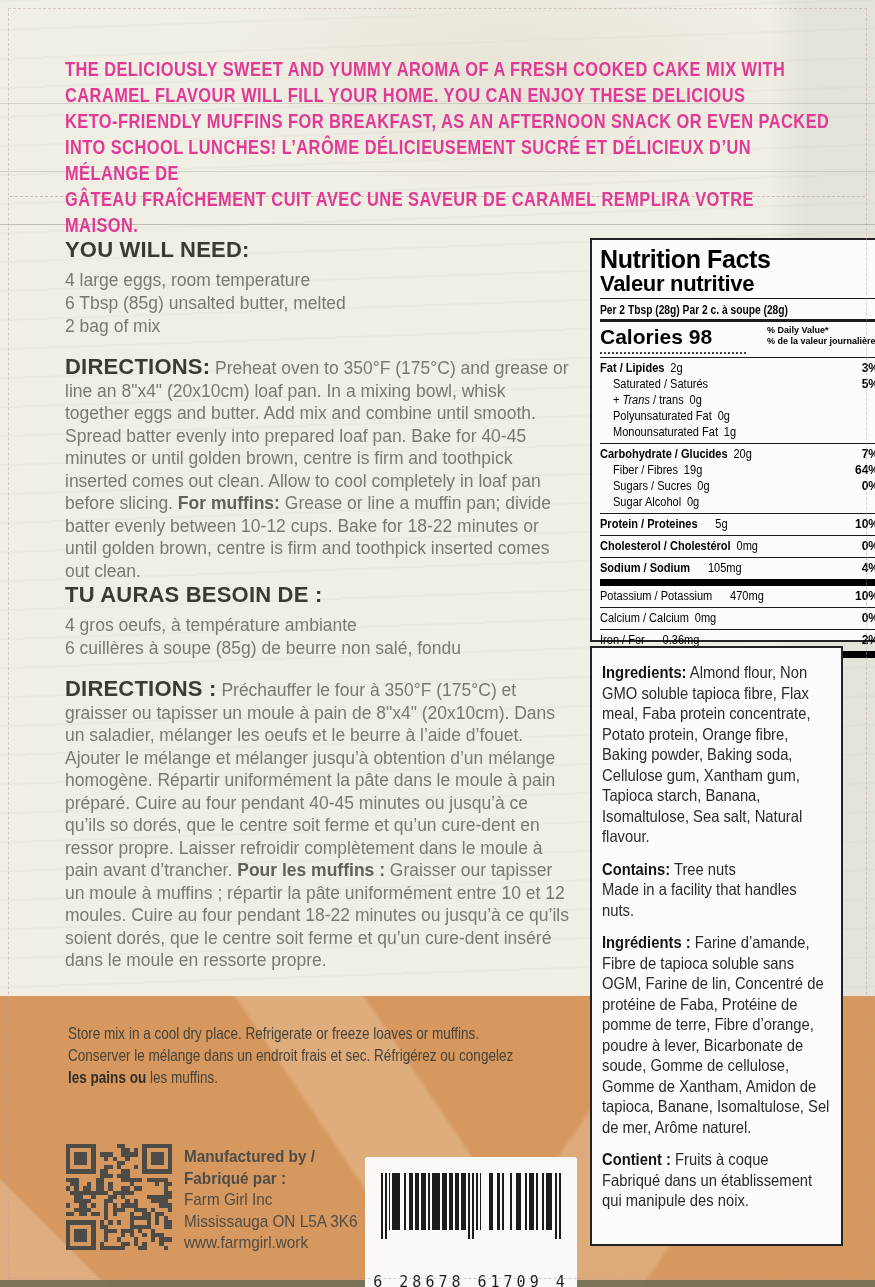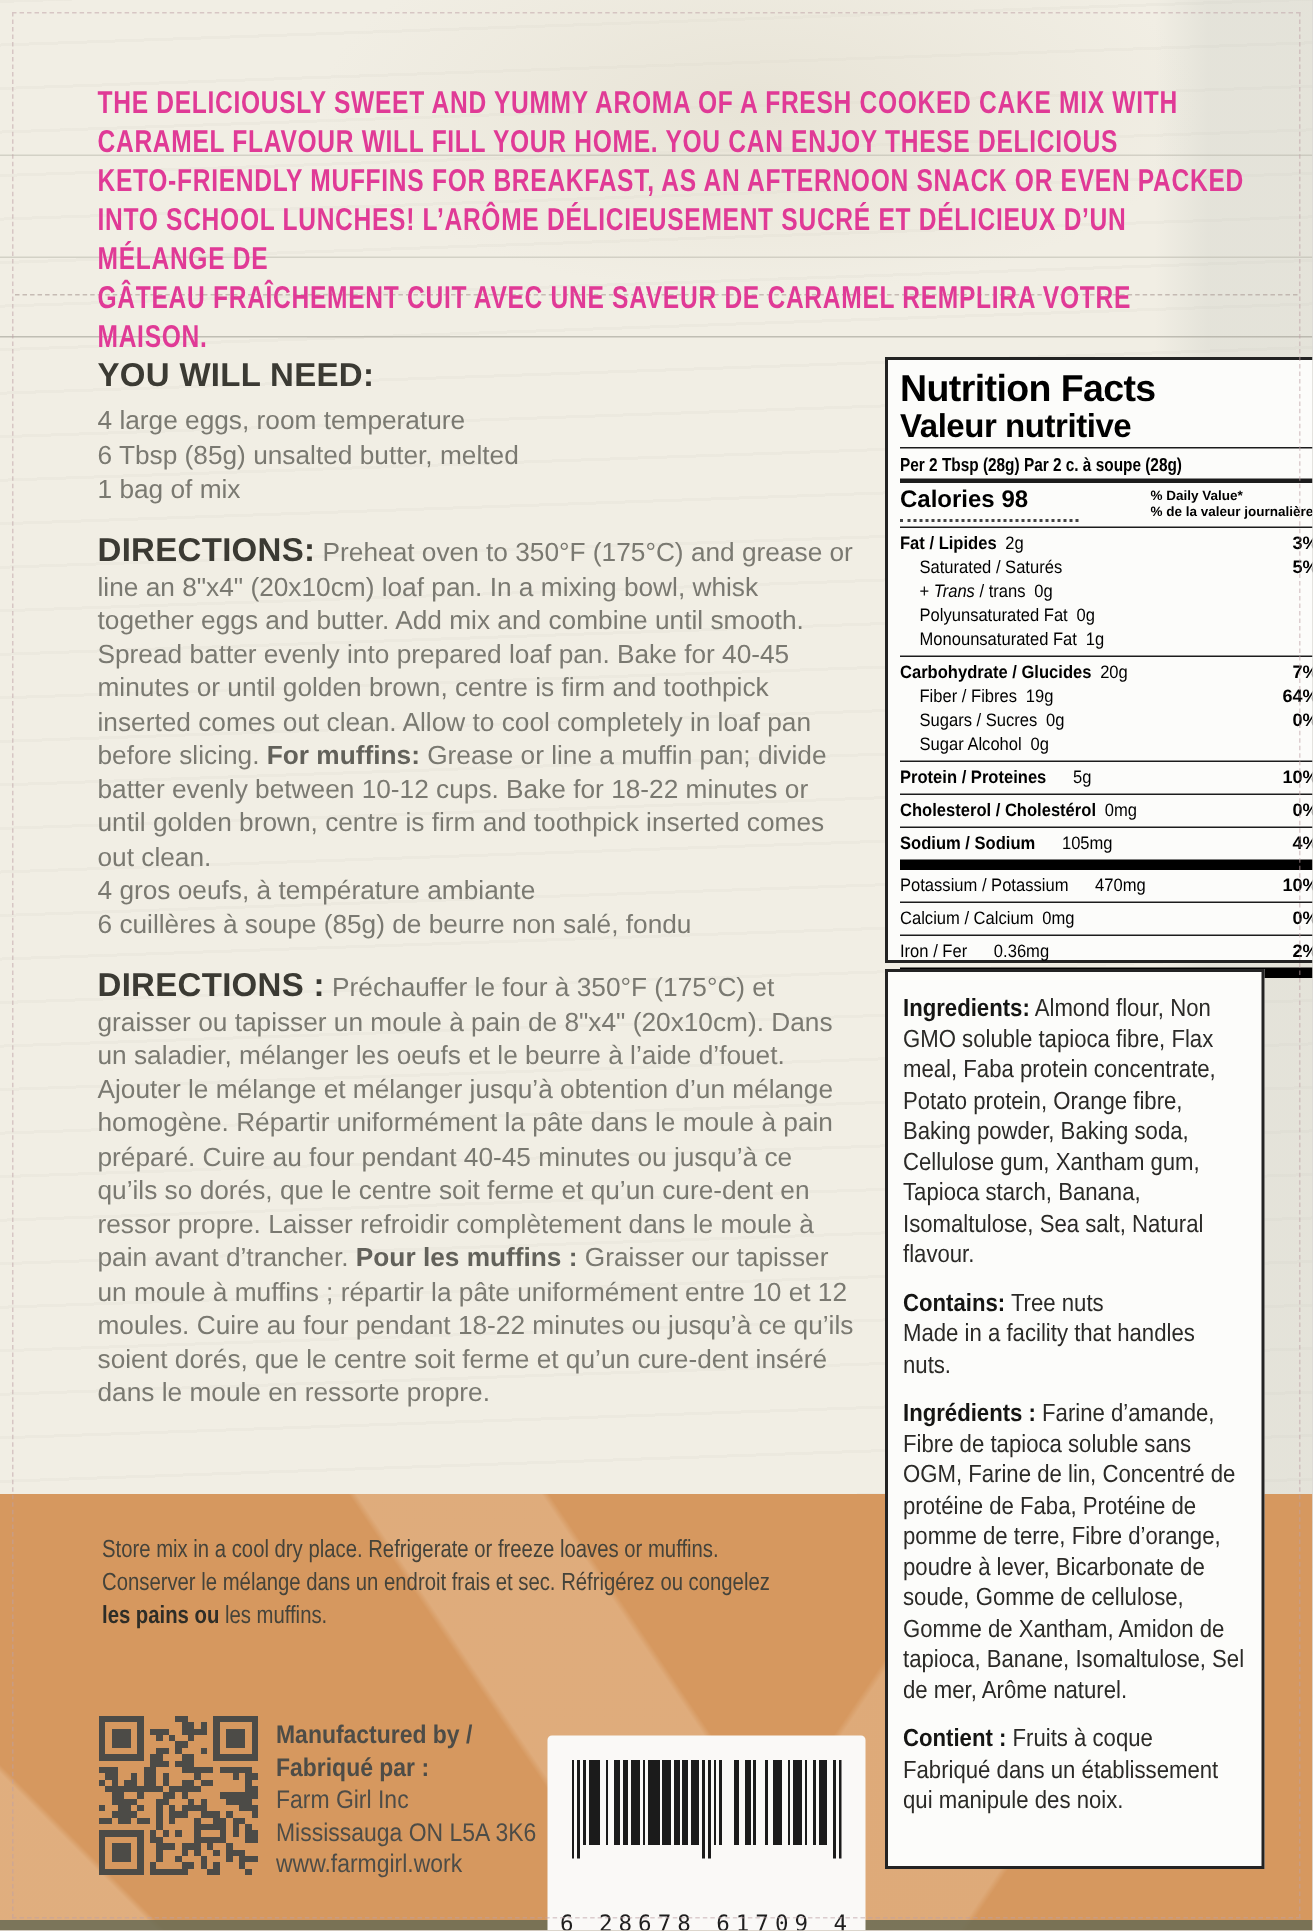--- a/index.html
+++ b/index.html
@@ -28,21 +28,21 @@
   .panel{position:absolute;background:#fcfcfa;border:2px solid #232323;z-index:3;box-sizing:border-box;}
   #nutrition{left:590px;top:238px;width:299px;height:404px;padding:6px 8px;color:#000;}
   #nutrition .t1{font-size:25px;font-weight:700;line-height:26px;letter-spacing:-.4px;}
   #nutrition .t2{font-size:22px;font-weight:700;line-height:23px;letter-spacing:-.3px;}
   .rule{height:1px;background:#1c1c1c;margin:3px 0;}
   .rule.med{height:3px;margin:2px 0;}
   .rule.thick{height:7px;margin:3px 0;background:#000;}
   .serving{font-size:12.5px;font-weight:700;white-space:nowrap;transform:scaleX(.82);transform-origin:0 50%;
     margin:4px 0 2px 0;}
   .calrow{display:flex;justify-content:space-between;align-items:flex-start;margin:3px 0 2px 0;}
-  .calleft{font-size:16px;font-weight:700;border-bottom:2px dotted #444;padding:0 34px 3px 0;}
+  .calleft{font-size:21px;font-weight:700;border-bottom:2px dotted #444;padding:0 34px 3px 0;}
   .dvnote{font-size:9px;font-weight:700;line-height:11px;}
   .nrow{position:relative;line-height:15px;min-height:15px;margin:1px 0;font-size:12px;}
   .nrow .nl{display:inline-block;white-space:nowrap;transform:scaleX(.92);transform-origin:0 50%;}
   .nrow .nd{position:absolute;right:0;top:0;font-weight:700;}
   .nrow.ind{padding-left:13px;}
   .foot{font-size:10.5px;line-height:12.5px;margin-top:4px;width:276px;transform:scaleX(.85);transform-origin:0 0;color:#111;}
   
   #ingpanel{left:590px;top:646px;width:253px;height:600px;padding:14px 10px;color:#2b2a27;}
   .ingblock{width:256px;transform:scaleX(.895);transform-origin:0 0;font-size:16.5px;line-height:20.5px;}
   .ingblock b{color:#151513;}
@@ -82,25 +82,26 @@
     <div>KETO-FRIENDLY MUFFINS FOR BREAKFAST, AS AN AFTERNOON SNACK OR EVEN PACKED</div>
     <div>INTO SCHOOL LUNCHES! L’ARÔME DÉLICIEUSEMENT SUCRÉ ET DÉLICIEUX D’UN MÉLANGE DE</div>
     <div>GÂTEAU FRAÎCHEMENT CUIT AVEC UNE SAVEUR DE CARAMEL REMPLIRA VOTRE MAISON.</div>
   </div>
 
   <div class="leftcol">
     <h3 class="hand">YOU WILL NEED:</h3>
     <div class="need-list">
       <div>4 large eggs, room temperature</div>
       <div>6 Tbsp (85g) unsalted butter, melted</div>
-      <div>1 bag of mix</div>
+      <div>2 bag of mix</div>
     </div>
 
     <p class="dirp"><span class="hand">DIRECTIONS:</span><span> Preheat oven to 350°F (175°C) and grease or line an 8"x4" (20x10cm) loaf pan. In a mixing bowl, whisk together eggs and butter. Add mix and combine until smooth. Spread batter evenly into prepared loaf pan. Bake for 40-45 minutes or until golden brown, centre is firm and toothpick inserted comes out clean. Allow to cool completely in loaf pan before slicing. </span><b>For muffins:</b><span> Grease or line a muffin pan; divide batter evenly between 10-12 cups. Bake for 18-22 minutes or until golden brown, centre is firm and toothpick inserted comes out clean.</span></p>
 
+    <h3 class="hand gap-top">TU AURAS BESOIN DE :</h3>
     <div class="need-list">
       <div>4 gros oeufs, à température ambiante</div>
       <div>6 cuillères à soupe (85g) de beurre non salé, fondu</div>
     </div>
 
     <p class="dirp"><span class="hand">DIRECTIONS :</span><span> Préchauffer le four à 350°F (175°C) et graisser ou tapisser un moule à pain de 8"x4" (20x10cm). Dans un saladier, mélanger les oeufs et le beurre à l’aide d’fouet. Ajouter le mélange et mélanger jusqu’à obtention d’un mélange homogène. Répartir uniformément la pâte dans le moule à pain préparé. Cuire au four pendant 40-45 minutes ou jusqu’à ce qu’ils so dorés, que le centre soit ferme et qu’un cure-dent en ressor propre. Laisser refroidir complètement dans le moule à pain avant d’trancher. </span><b>Pour les muffins :</b><span> Graisser our tapisser un moule à muffins ; répartir la pâte uniformément entre 10 et 12 moules. Cuire au four pendant 18-22 minutes ou jusqu’à ce qu’ils soient dorés, que le centre soit ferme et qu’un cure-dent inséré dans le moule en ressorte propre.</span></p>
   </div>
 
   <div class="orange"></div>
   <div class="bottom-strip"></div>

